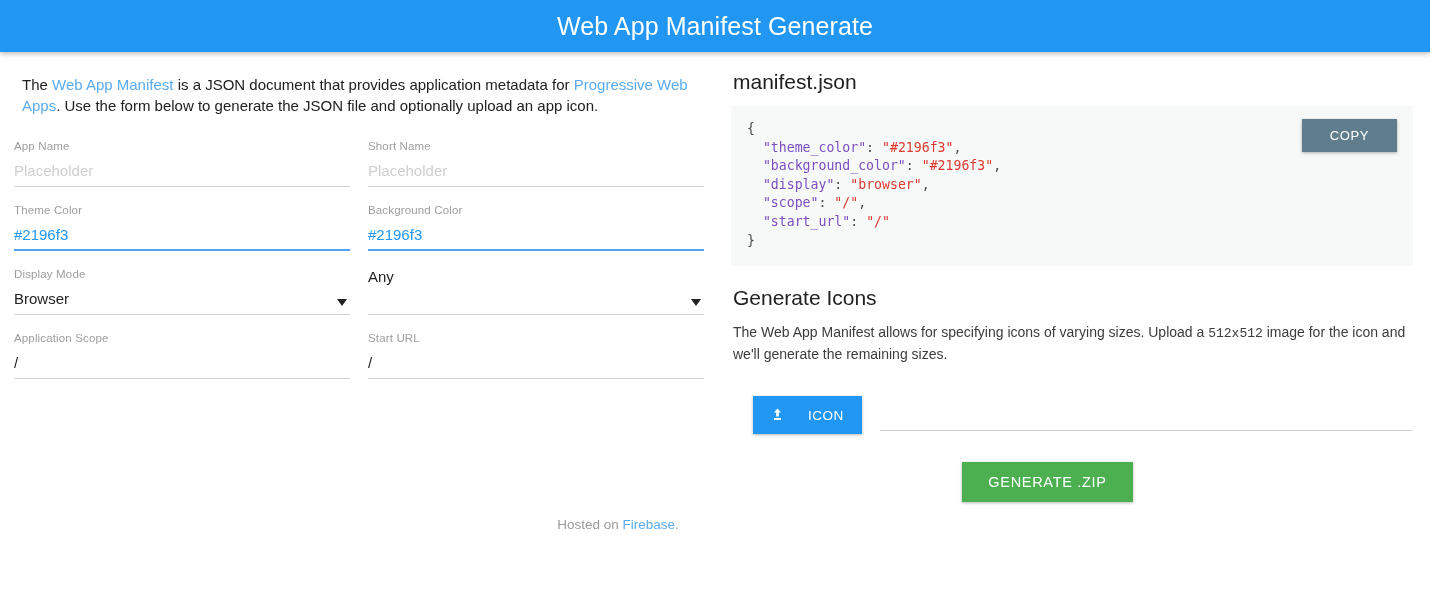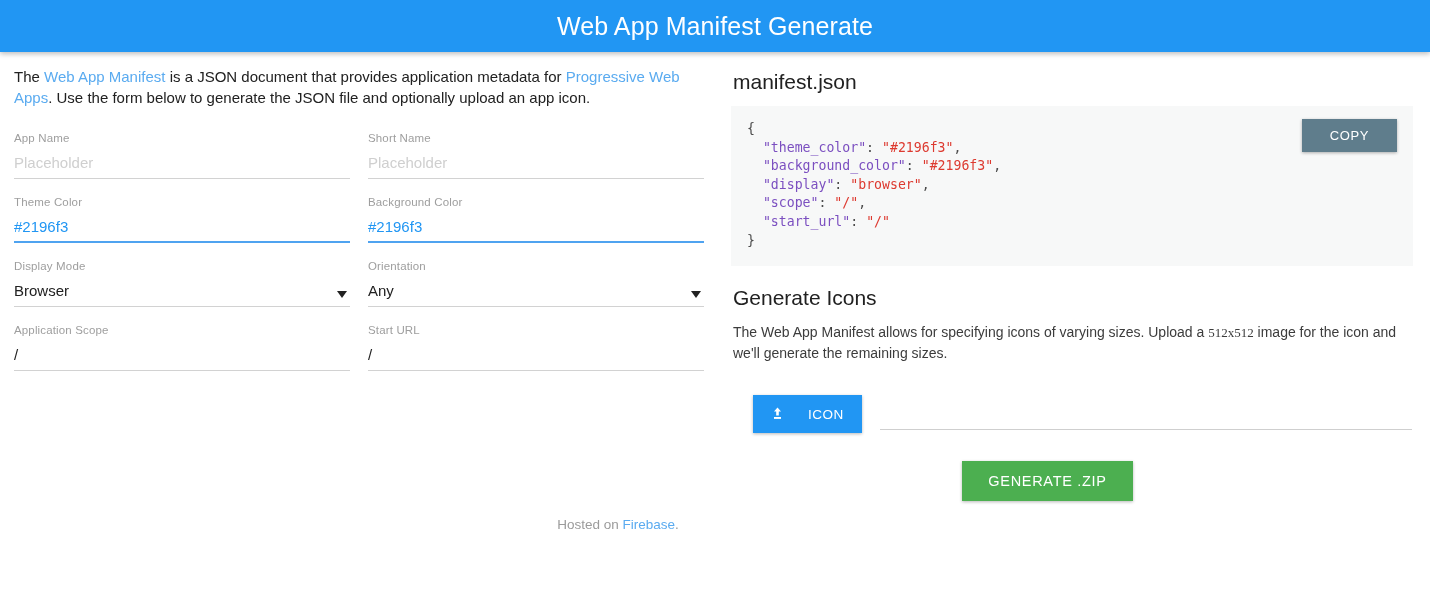--- a/index.html
+++ b/index.html
@@ -50,21 +50,21 @@
     left: 715px; top: 0;
     width: 715px;
     padding: 8px 18px 0 16px;
   }
 
   
   .intro {
     font-size: 15px;
     line-height: 21px;
     color: #212121;
-    margin: 0;
+    margin: 8px;
     max-width: 690px;
   }
   a.link {
     color: #5aabf0;
     text-decoration: none;
     cursor: pointer;
   }
 
   
   .form {
@@ -171,21 +171,21 @@
     line-height: 26px;
   }
   .icons-desc {
     font-size: 14px;
     line-height: 20px;
     color: #3c3c3c;
     margin: 0 0 0 2px;
     width: 684px;
   }
   code.mono {
-    font-family: Liberation Serif, serif;
+    font-family: Liberation Mono, monospace;
     font-size: 13px;
   }
 
   .upload-row {
     position: relative;
     margin-top: 26px;
     margin-left: 22px;
     display: flex;
     align-items: flex-end;
     height: 44px;
@@ -291,21 +291,20 @@
       </div>
 
       <div class="form-row">
         <div class="field">
           <span class="field-label">Display Mode</span>
           <span class="field-value">Browser</span>
           <div class="select-arrow"></div>
           <div class="field-underline"></div>
         </div>
         <div class="field">
-          <span class="field-label">Orientation</span>
           <span class="field-value">Any</span>
           <div class="select-arrow"></div>
           <div class="field-underline"></div>
         </div>
       </div>
 
       <div class="form-row">
         <div class="field">
           <span class="field-label">Application Scope</span>
           <span class="field-value">/</span>

